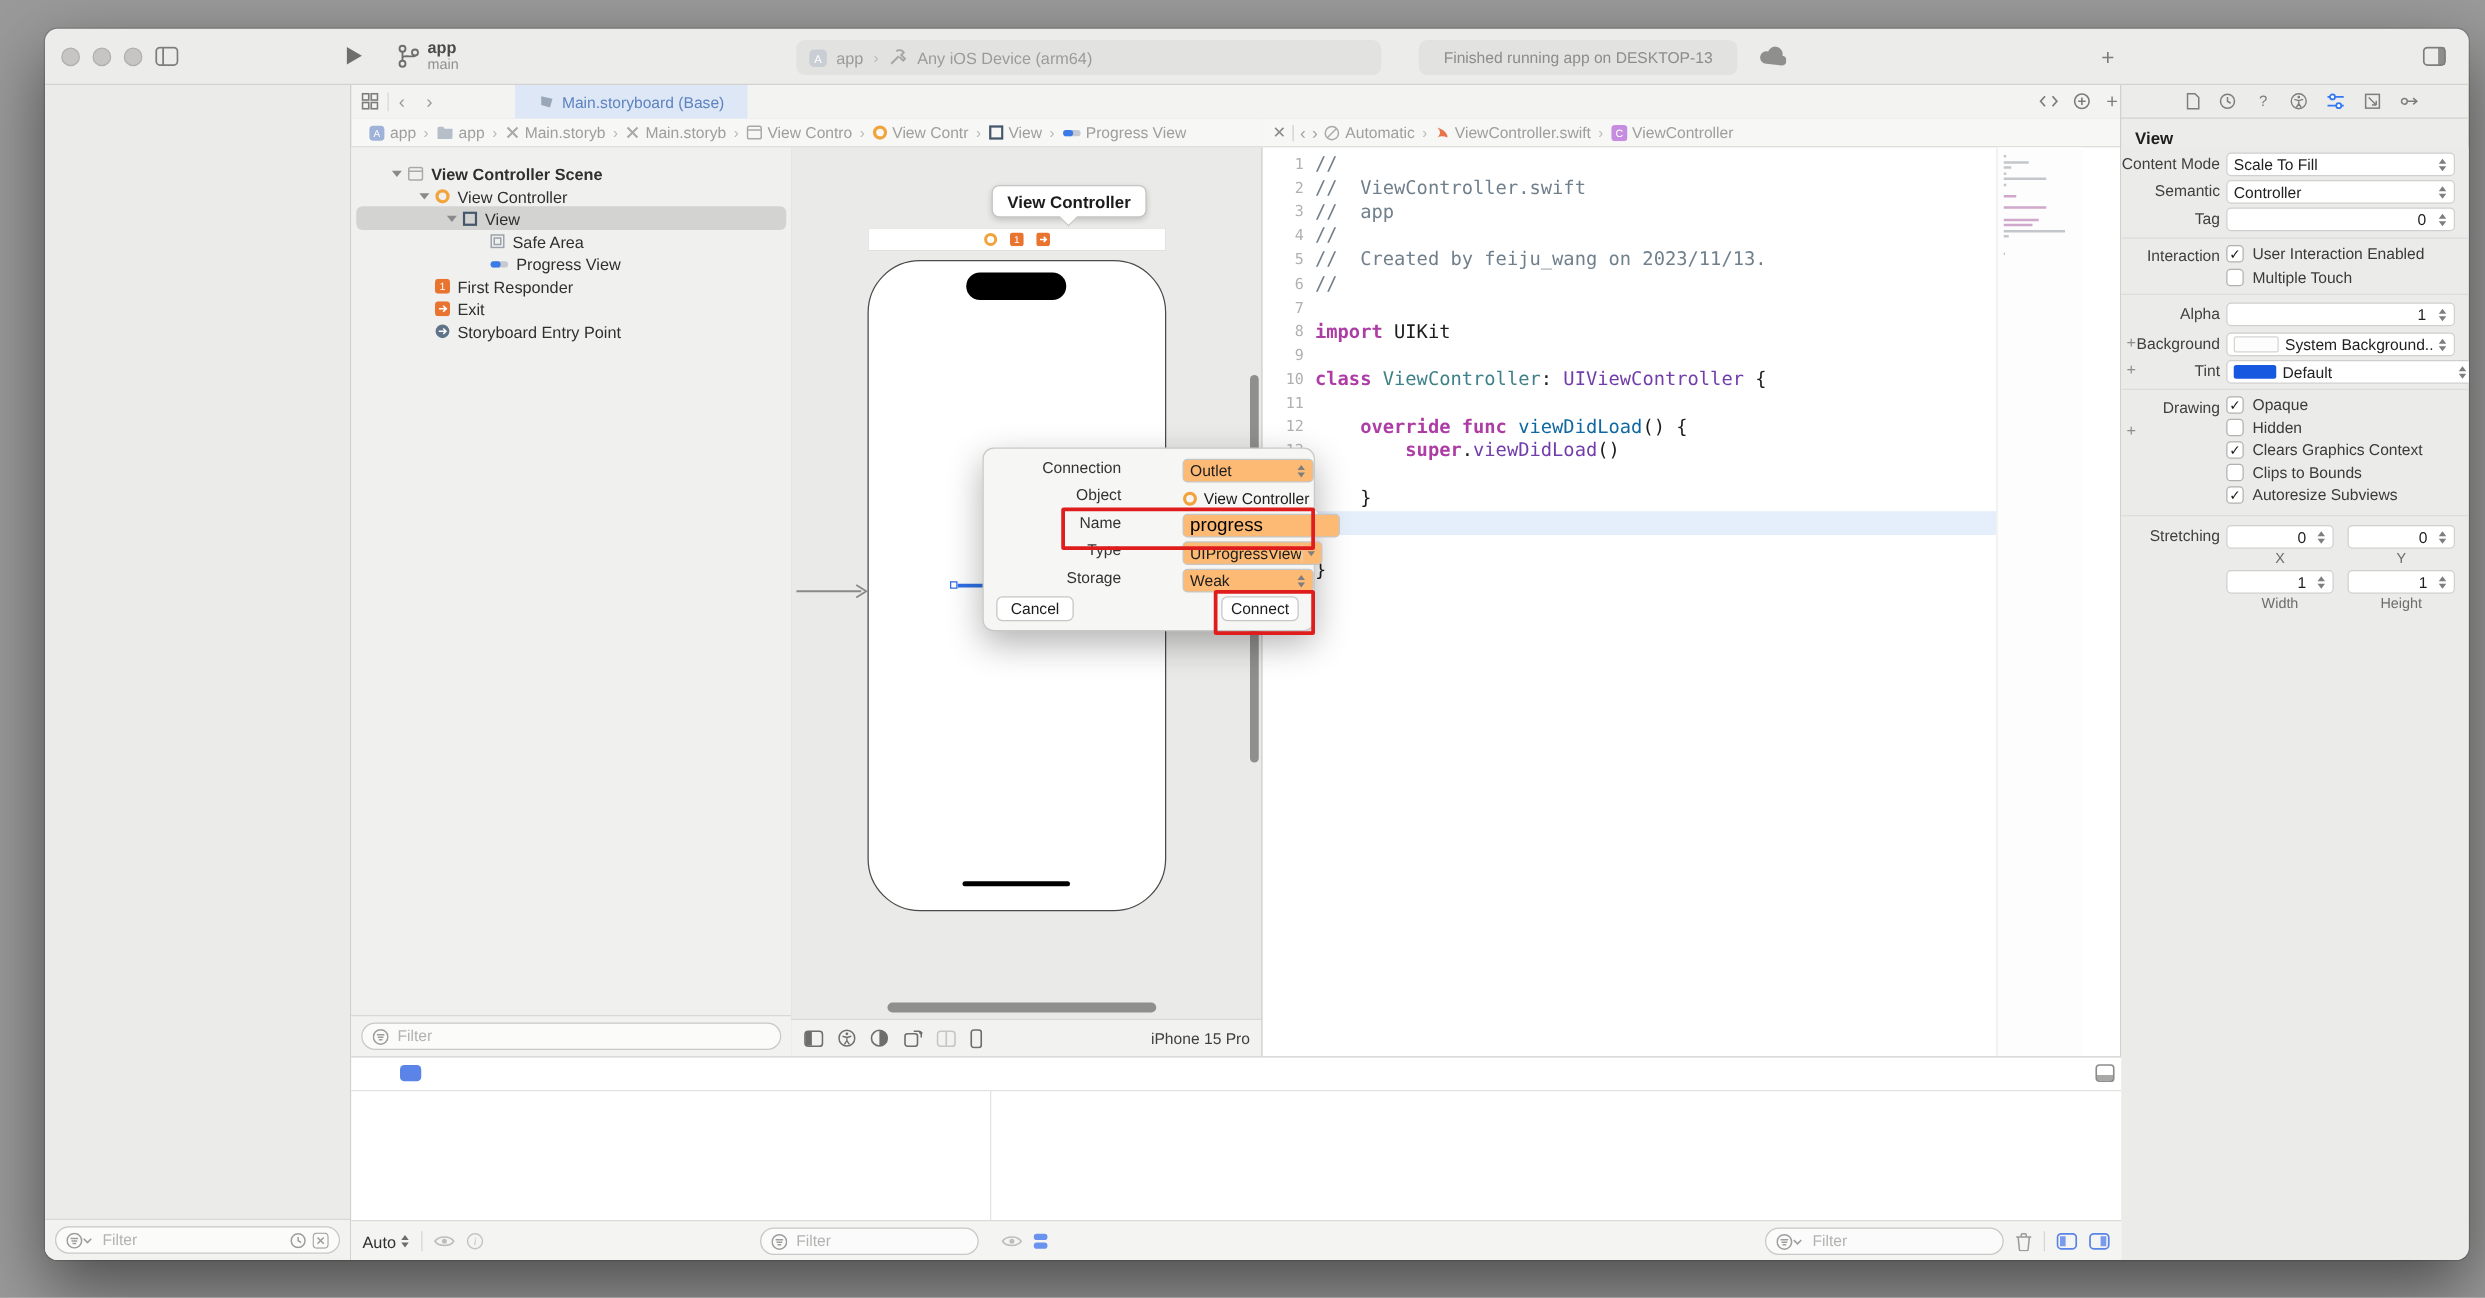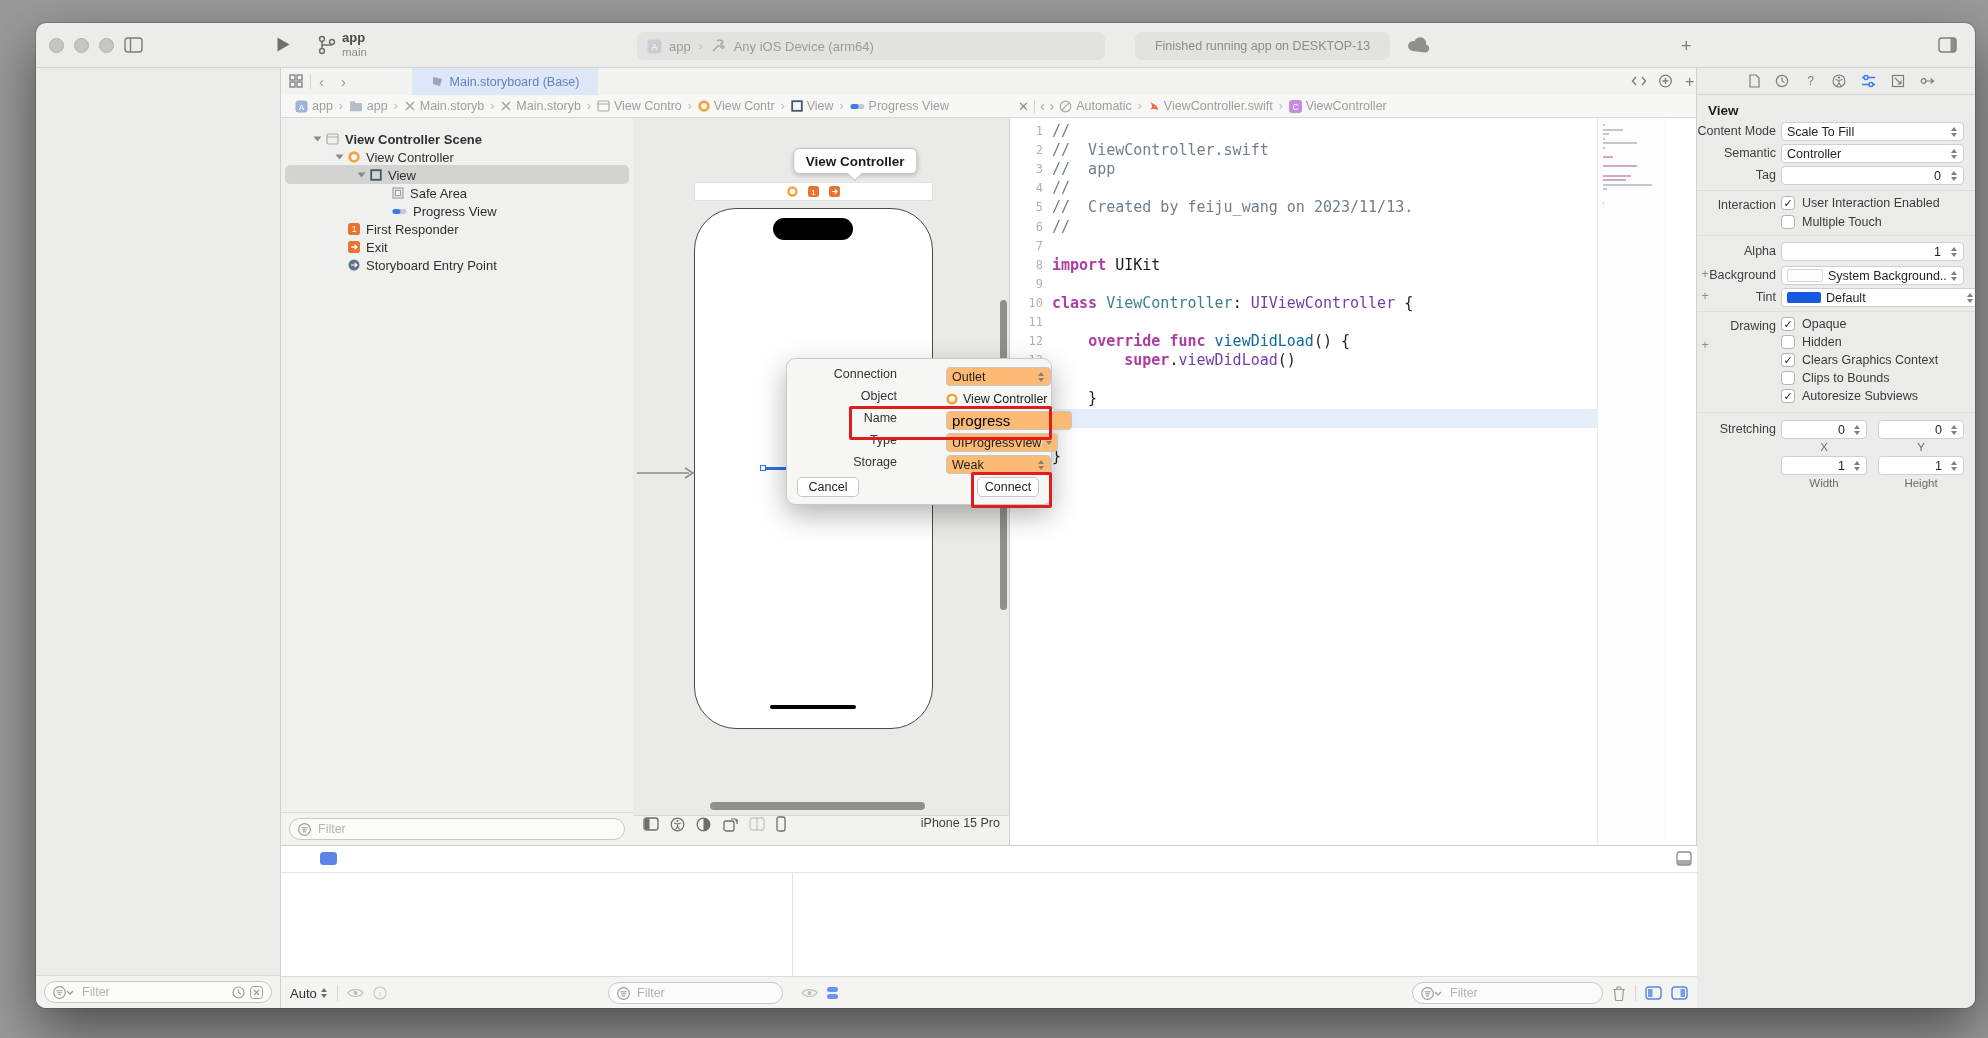--- a/index.html
+++ b/index.html
@@ -32,21 +32,21 @@
   .ffield input{border:none;outline:none;background:transparent;font-size:12.5px;color:#555;width:100%;font-family:inherit;}
   .ffield input::placeholder{color:#b3b3b1;}
   
   #canvas{position:absolute;left:597px;top:95px;width:377px;height:697px;background:#eaeae9;overflow:hidden;}
   #phone{position:absolute;left:61px;top:90px;width:239px;height:521px;background:#fff;border:1.5px solid #4a4a4a;border-radius:42px;box-sizing:border-box;}
   #scene-header{position:absolute;left:61px;top:64px;width:239px;height:19px;background:#fff;border:1px solid #e0e0e0;display:flex;align-items:center;justify-content:center;gap:10px;box-sizing:border-box;}
   #scene-callout{position:absolute;top:30px;background:#fff;border:1px solid #c4c4c3;border-radius:6px;height:24px;display:flex;align-items:center;padding:0 12px;font-weight:bold;font-size:13.5px;color:#1c1c1c;box-shadow:0 2px 5px rgba(0,0,0,.18);}
   #scene-callout:after{content:"";position:absolute;left:50%;bottom:-6px;margin-left:-6px;width:10px;height:10px;background:#fff;border-right:1px solid #c4c4c3;border-bottom:1px solid #c4c4c3;transform:rotate(45deg);}
   .sbar{position:absolute;background:#8f8f8e;border-radius:4px;}
   
-  #canvas-bar{position:absolute;left:597px;top:792px;width:377px;height:30px;background:#f2f2f1;border-top:1px solid #d8d8d6;display:flex;align-items:flex-start;gap:11px;padding:0 10px;box-sizing:border-box;}
+  #canvas-bar{position:absolute;left:597px;top:792px;width:377px;height:30px;background:#f2f2f1;border-top:1px solid #d8d8d6;display:flex;align-items:center;gap:11px;padding:0 10px;box-sizing:border-box;}
   
   #code{position:absolute;left:974px;top:95px;width:687px;height:727px;background:#fff;font-family:"DejaVu Sans Mono","Liberation Mono",monospace;font-size:15px;}
   .cline{position:absolute;left:0;width:587px;height:19.1px;white-space:pre;display:flex;}
   .lnum{width:42px;text-align:right;padding-right:9px;color:#b1b1b0;font-size:12px;line-height:19.1px;box-sizing:border-box;flex:none;}
   .ctext{line-height:19.1px;}
   .c{color:#707f8c;} .k{color:#ad3da4;font-weight:bold;} .t{color:#703daa;} .d{color:#3e8087;} .f{color:#0f68a0;} .p{color:#1c1c1c;}
   #hl16{position:absolute;left:0;width:587px;height:19.1px;background:#e5eefb;}
   #minimap{position:absolute;left:587px;top:0;width:68px;height:727px;background:#fdfdfd;border-left:1px solid #ececec;}
   
   #inspector{position:absolute;left:1661px;top:95px;width:278px;height:890px;background:#ebebea;font-size:12.5px;color:#3a3a3a;}

